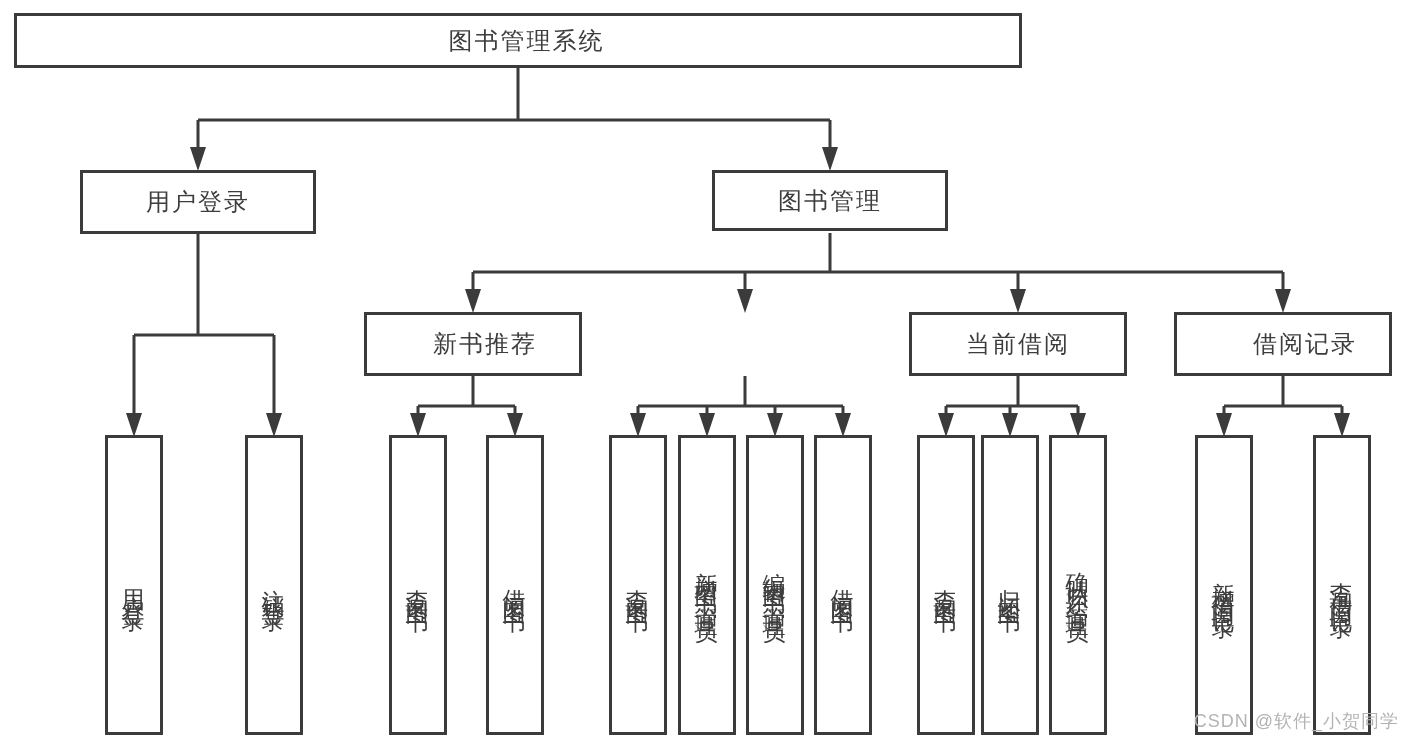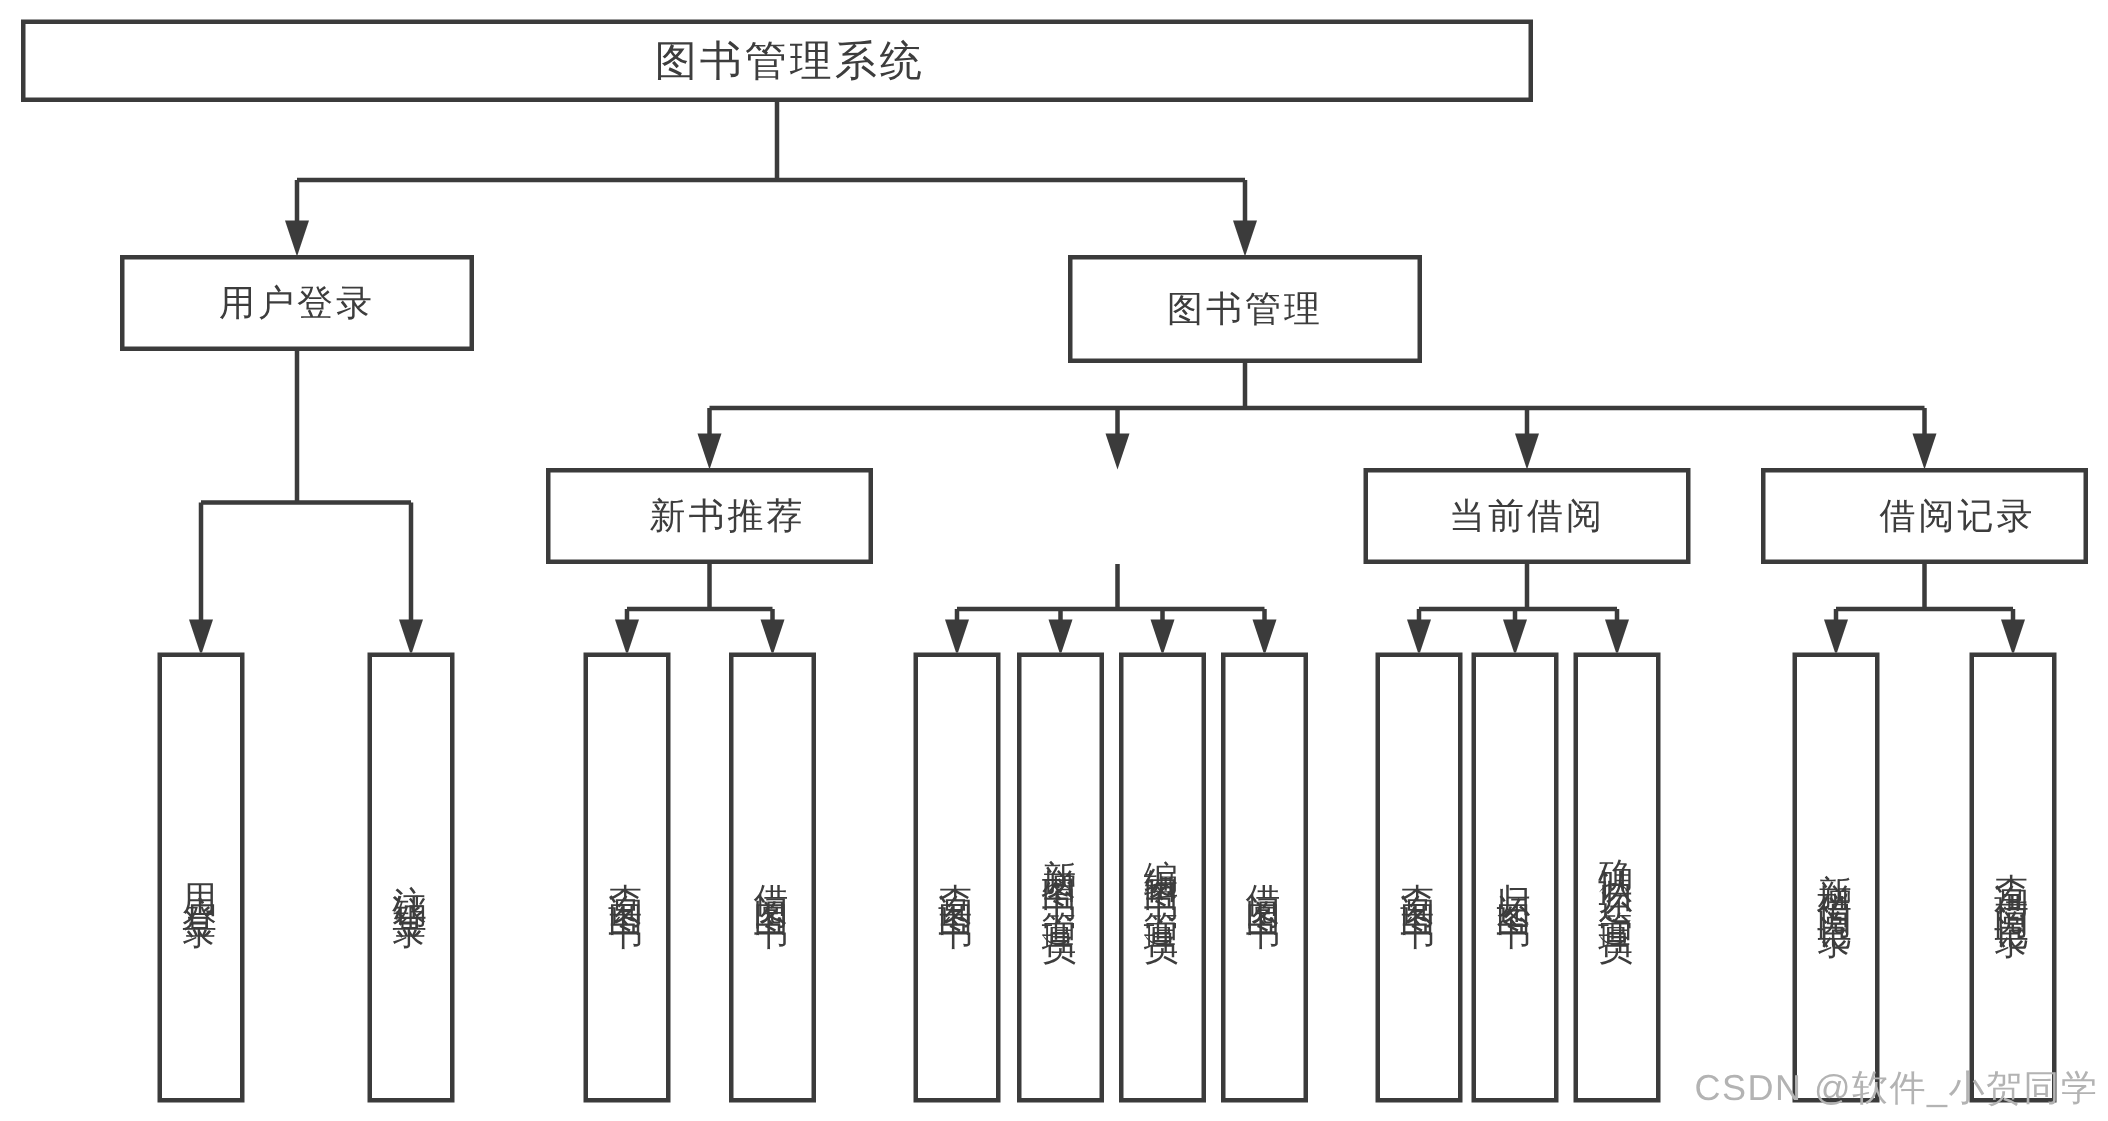--- a/index.html
+++ b/index.html
@@ -40,39 +40,39 @@
     display: flex;
     align-items: center;
     justify-content: center;
     color: var(--text);
     z-index: 2;
   }
   .node-h {
     font-size: 24px;
     letter-spacing: 2px;
   }
-  .node-root { font-size: 28px; letter-spacing: 2px; padding-left: 17px; }
+  .node-root { font-size: 24px; letter-spacing: 2px; padding-left: 17px; }
   .node-leaf {
     width: 58px;
     height: 300px;
     top: 435px;
   }
   .node-leaf .vtext {
     writing-mode: vertical-rl;
     text-orientation: mixed;
     font-size: 23px;
     letter-spacing: 7px;
     white-space: nowrap;
     color: var(--text);
   }
   .watermark {
     position: absolute;
     top: 709px;
     right: 6px;
-    font-size: 24px;
+    font-size: 18px;
     letter-spacing: 1px;
     color: var(--watermark);
     z-index: 5;
     white-space: nowrap;
   }
 </style>
 </head>
 <body>
 
 <div class="stage">
@@ -113,21 +113,21 @@
     <polygon class="arrowhead" points="1334,413 1350,413 1342,437"></polygon>
   </svg>
 
   <div class="node node-root" style="left:14px; top:13px; width:1008px; height:55px;">
     <span>图书管理系统</span>
   </div>
 
   <div class="node node-h" style="left:80px; top:170px; width:236px; height:64px;">
     <span>用户登录</span>
   </div>
-  <div class="node node-h" style="left:712px; top:170px; width:236px; height:72px;justify-content:center;">
+  <div class="node node-h" style="left:712px; top:170px; width:236px; height:61px;justify-content:center;">
     <span>图书管理</span>
   </div>
 
   <div class="node node-h" style="left:364px; top:312px; width:218px; height:64px;padding-left:24px;">
     <span>新书推荐</span>
   </div>
   <div class="node node-h" style="left:909px; top:312px; width:218px; height:64px;align-items:center;">
     <span>当前借阅</span>
   </div>
   <div class="node node-h" style="left:1174px; top:312px; width:218px; height:64px;padding-left:44px;">

